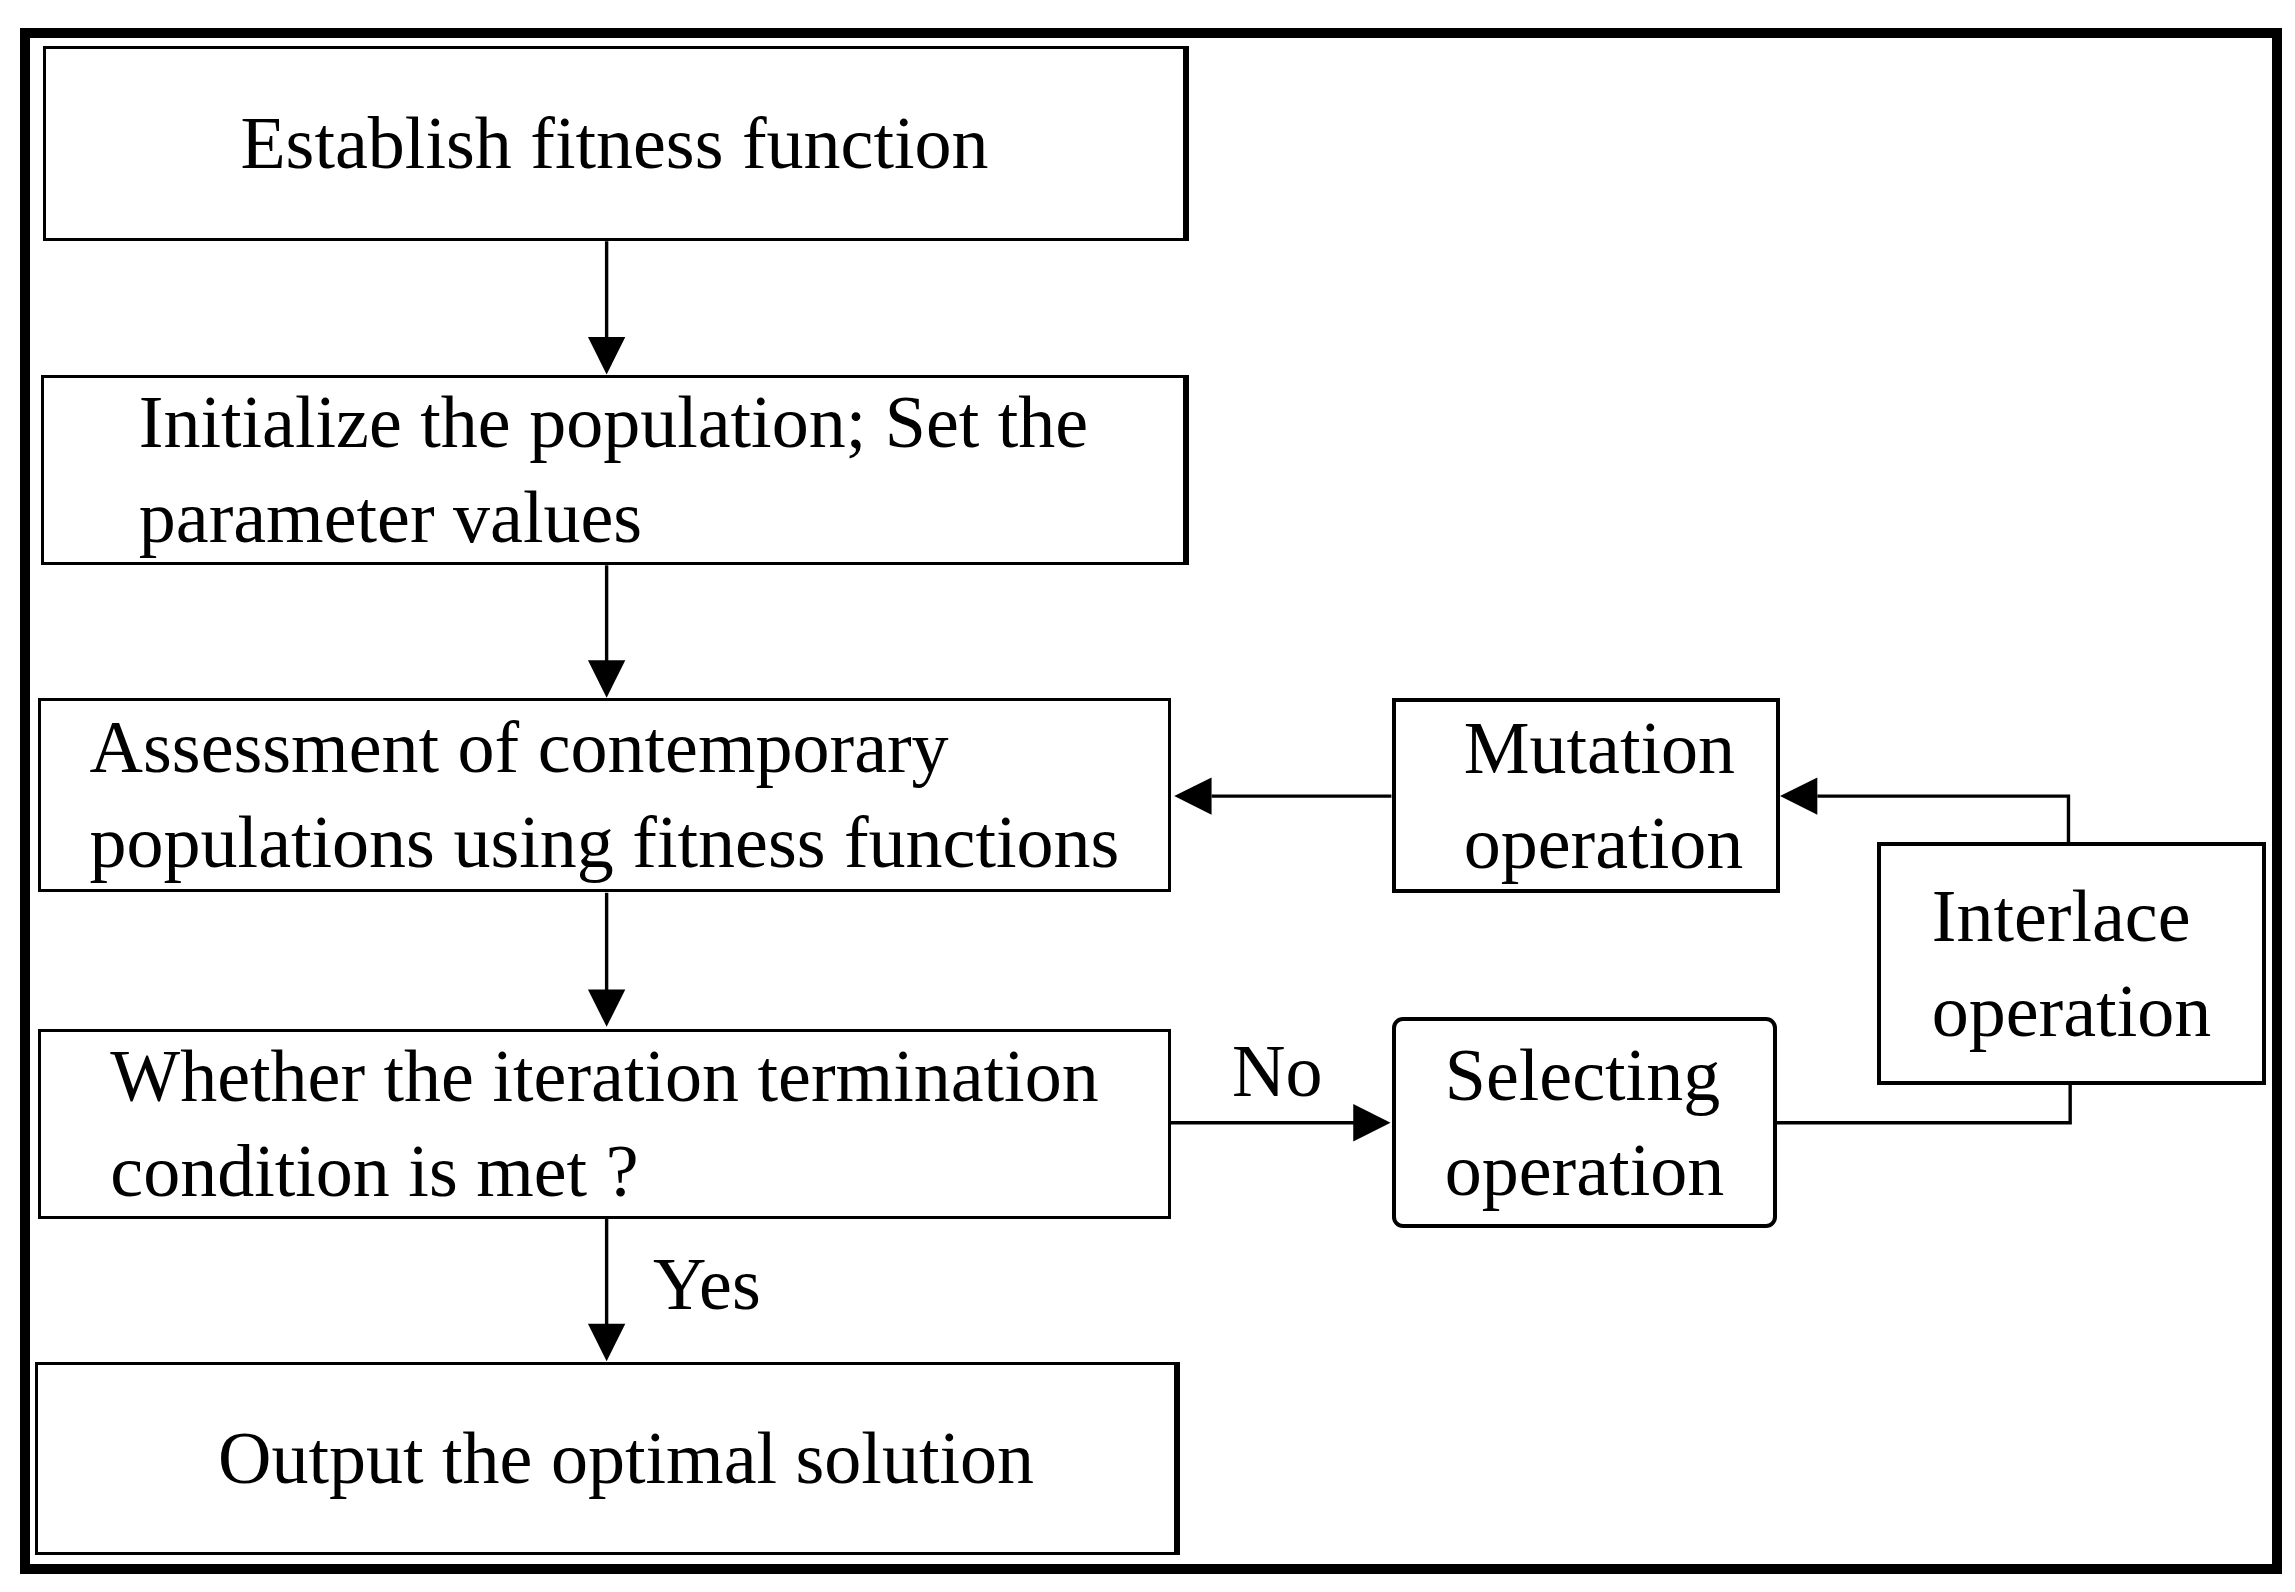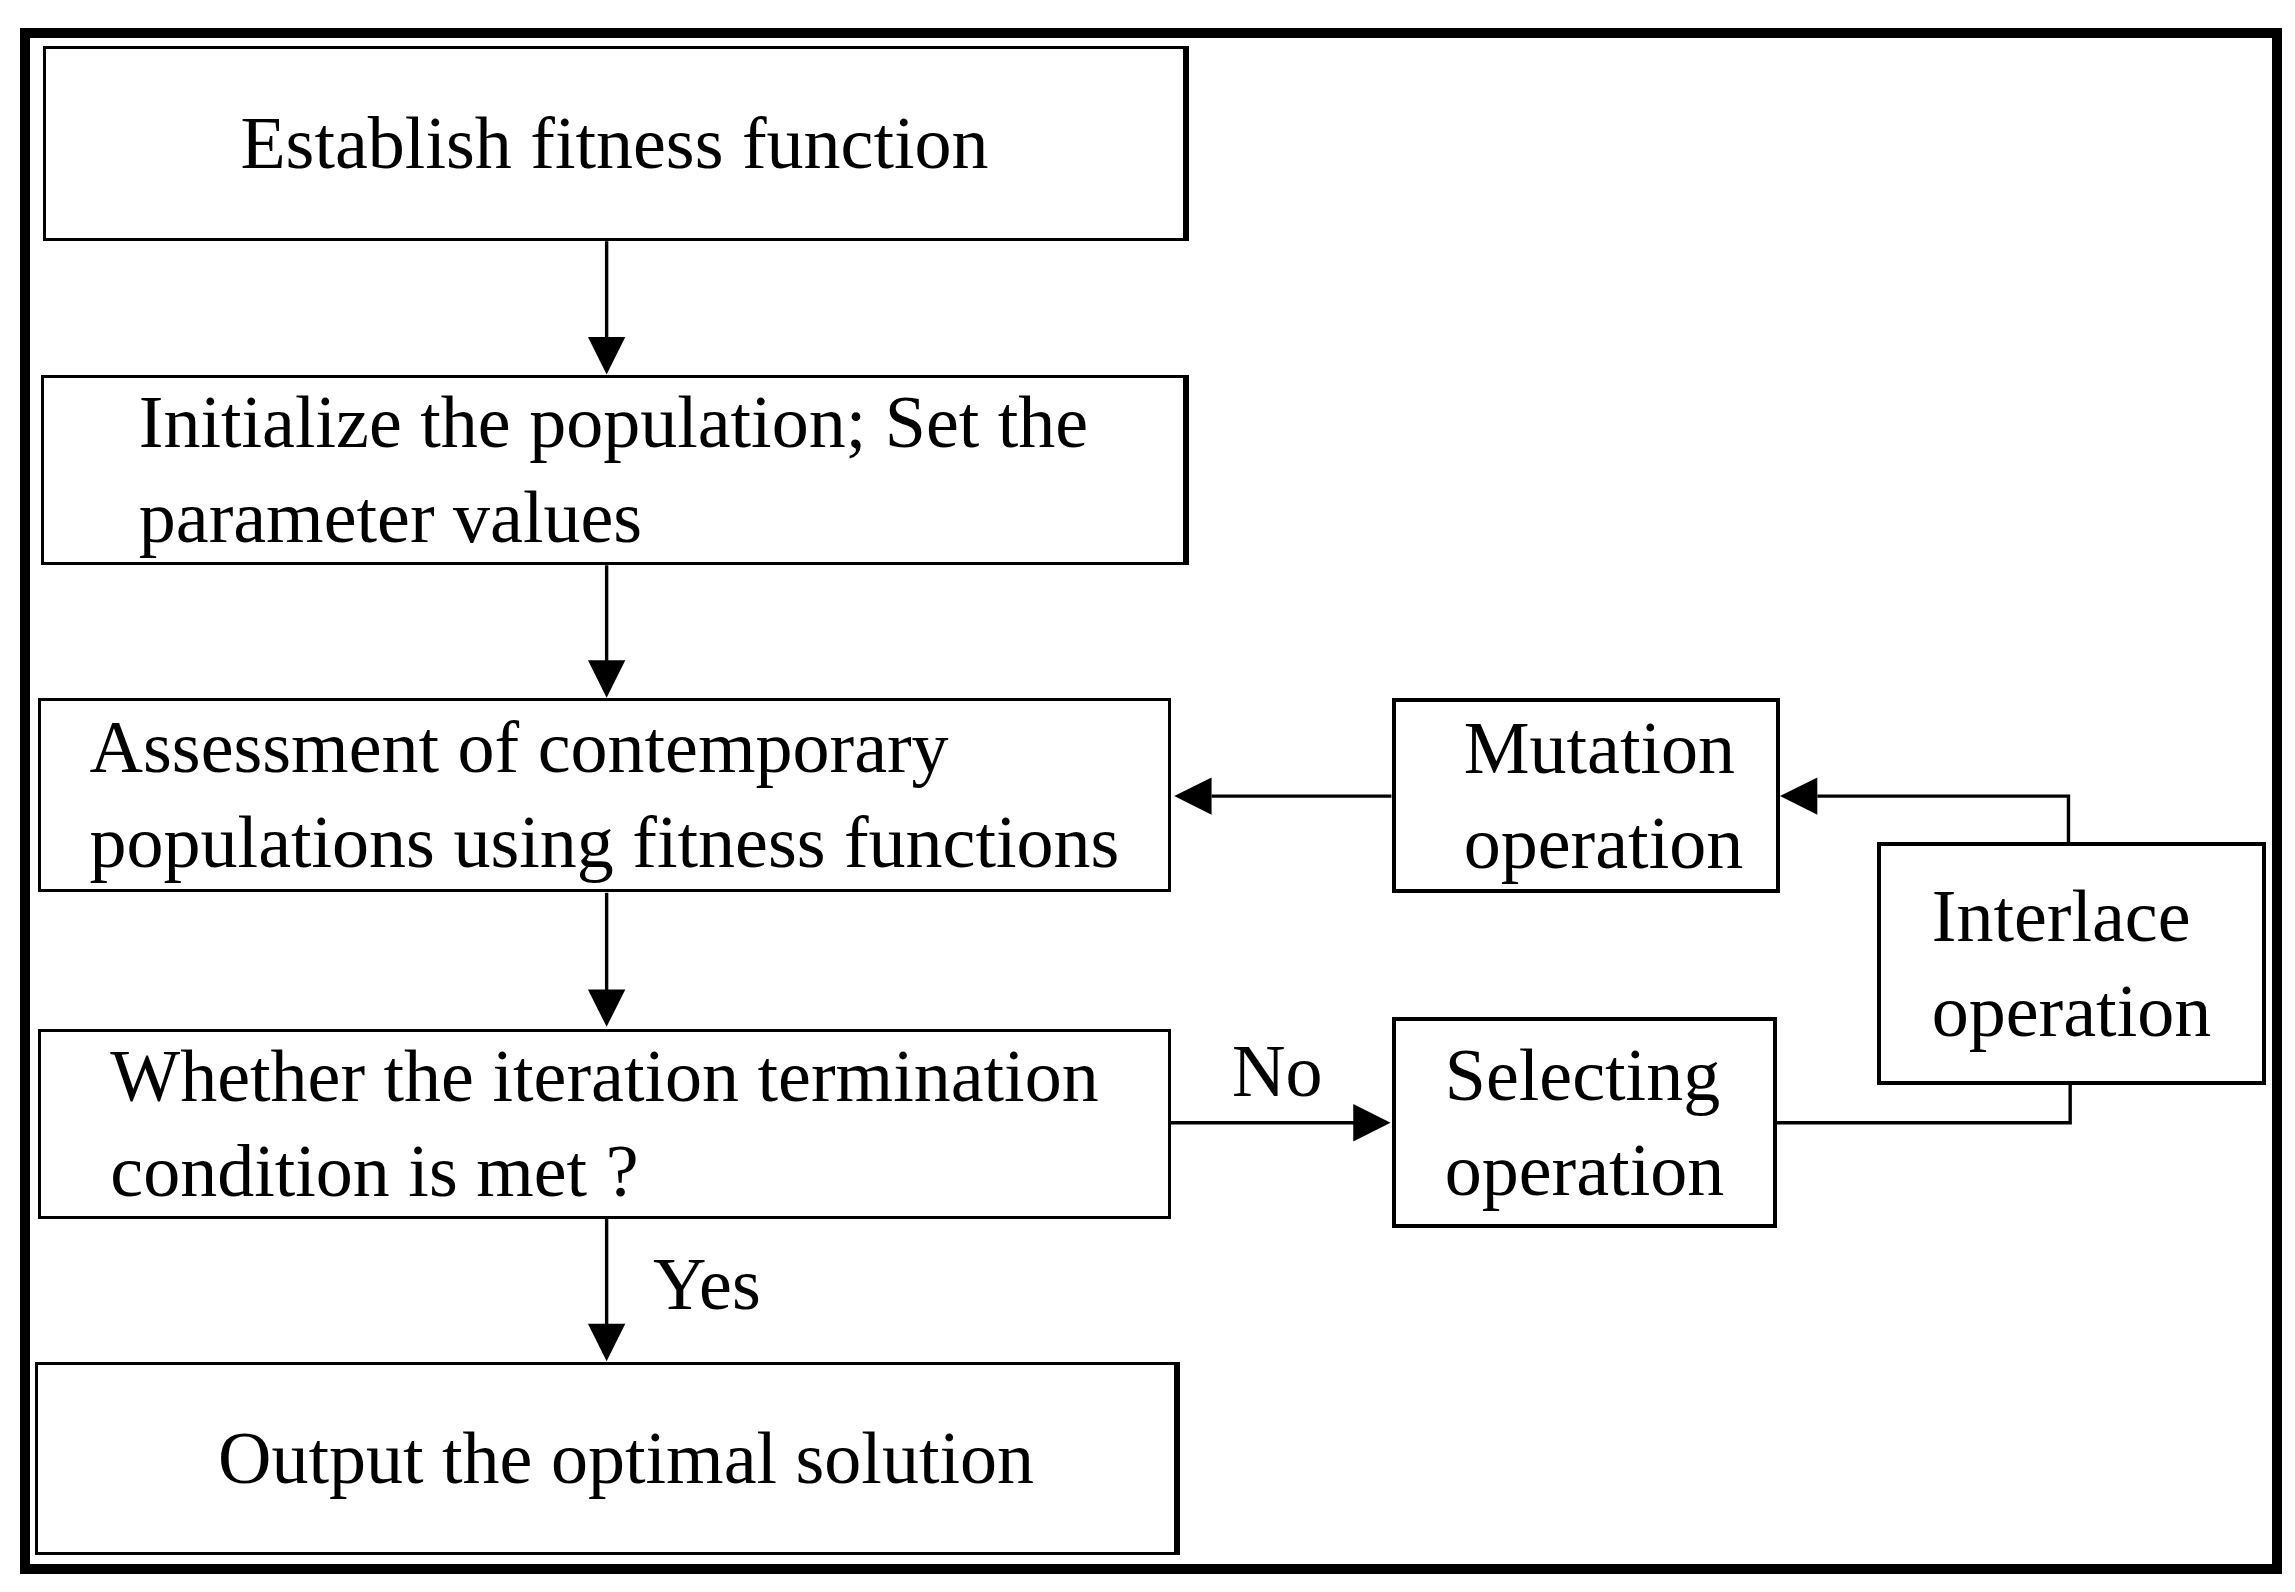--- a/index.html
+++ b/index.html
@@ -38,21 +38,21 @@
     white-space: pre-line;
   }
   
   #n-establish  { left: 43px;   top: 46px;   width: 1146px; height: 195px; border-right-width: 6.8px; }
   #n-initialize { left: 41px;   top: 375px;  width: 1148px; height: 190px; border-right-width: 6.8px; }
   #n-assessment { left: 38px;   top: 698px;  width: 1133px; height: 194px; }
   #n-decision   { left: 38px;   top: 1029px; width: 1133px; height: 190px; }
   #n-output     { left: 35px;   top: 1362px; width: 1145px; height: 193px; border-right-width: 6.8px; padding-left: 40px; }
   
   #n-mutation   { left: 1392px; top: 698px;  width: 388px;  height: 195px; border-width: 4.2px; padding-left: 35px; }
-  #n-selecting  { left: 1392px; top: 1017px; width: 385px;  height: 211px; border-width: 4.2px; }
+  #n-selecting  { left: 1392px; top: 1017px; width: 385px;  height: 211px; border-width: 4.2px; border-radius: 11px; }
   #n-interlace  { left: 1877px; top: 842px;  width: 389px;  height: 243px; border-width: 4.2px; }
   .edge-label {
     position: absolute;
     font-size: 74px;
     line-height: 85px;
     white-space: nowrap;
   }
   #lbl-yes { left: 653px;  top: 1242px; }
   #lbl-no  { left: 1232px; top: 1029px; }
   .cline { stroke: #000000; stroke-width: 4; fill: none; }

